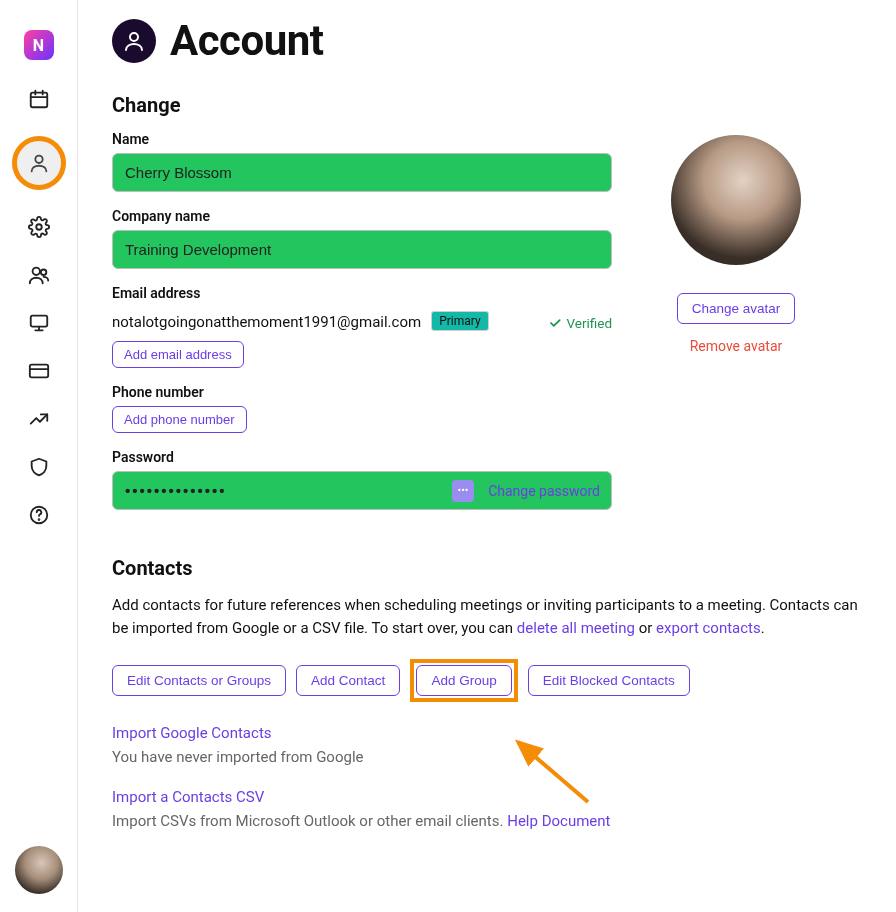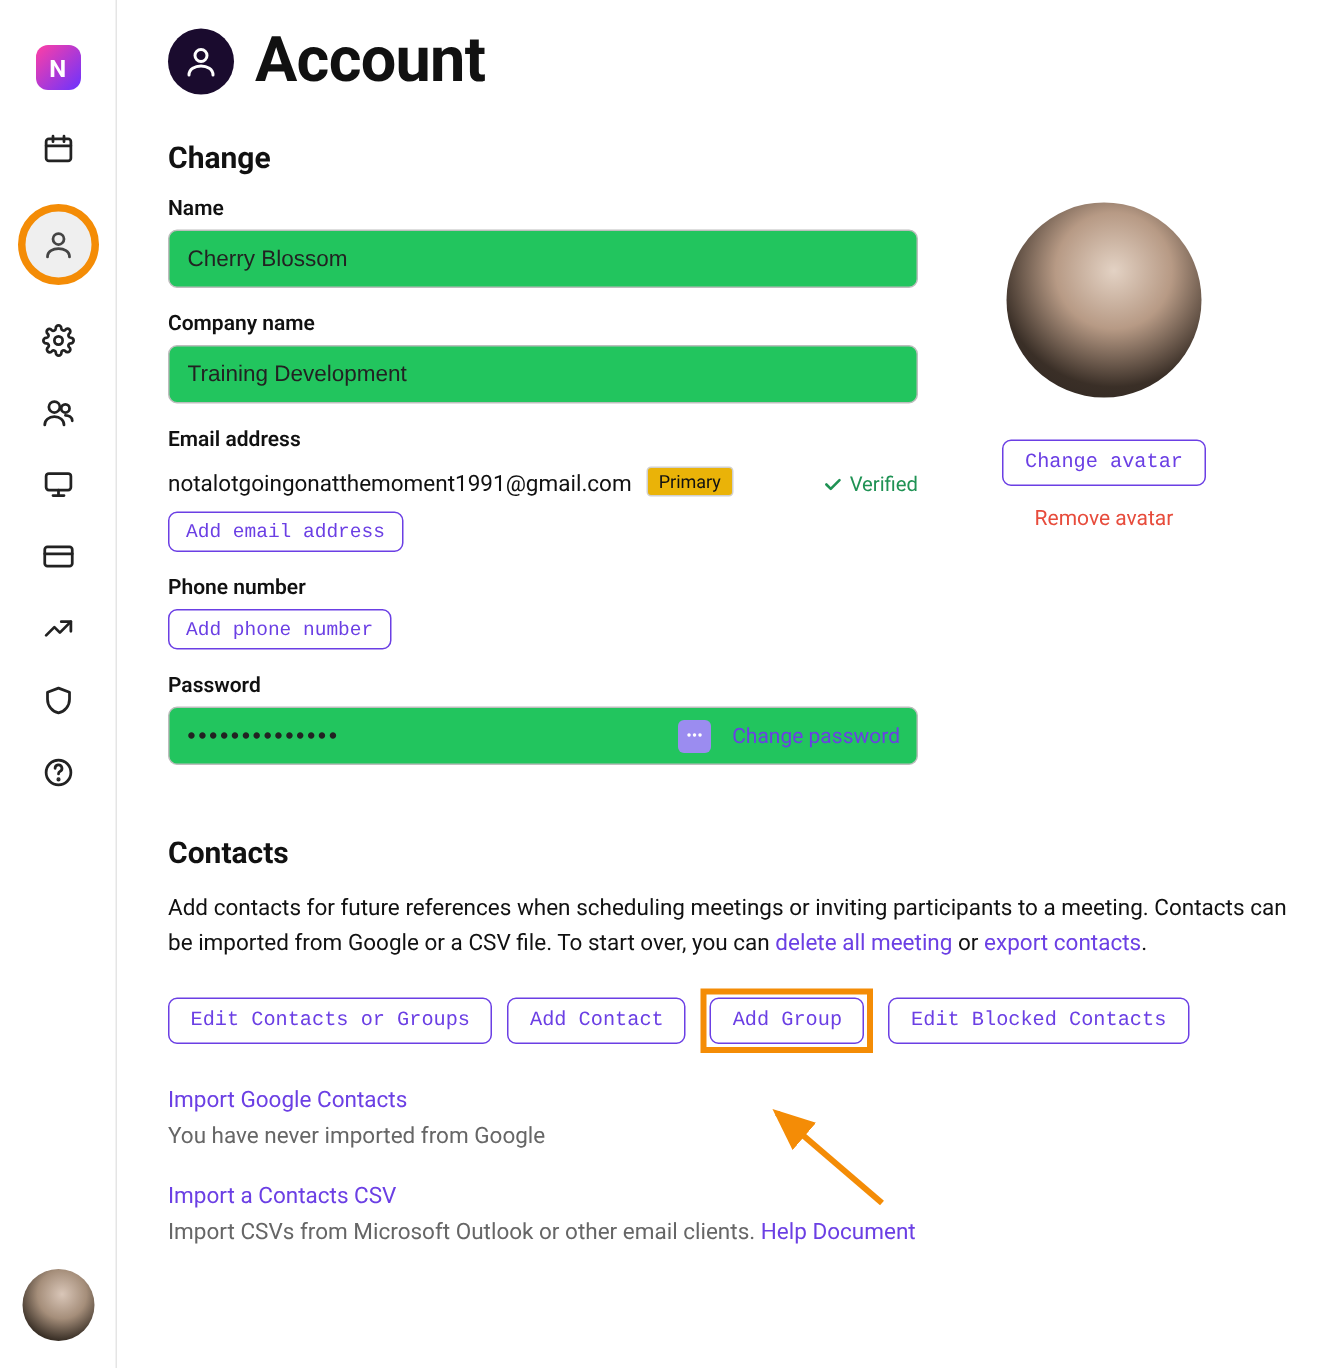--- a/index.html
+++ b/index.html
@@ -105,21 +105,20 @@
     margin-bottom: 28px;
   }
   .btn-outline {
     border: 1px solid #6b3fe4;
     color: #6b3fe4;
     background: #fff;
     padding: 7px 14px;
     border-radius: 6px;
     font-size: 13.5px;
     cursor: pointer;
-    font-family: Liberation Mono, monospace;
   }
   .btn-outline.small { padding: 5px 11px; font-size: 13px; }
   .link-danger {
     color: #e74c3c;
     font-size: 14px;
     margin-top: 14px;
     cursor:pointer;
   }
   .link-purple {
     color: #6b3fe4;
@@ -138,21 +137,21 @@
     padding: 10px 12px;
     font-size: 15px;
     color:#222;
   }
 
   .email-row {
     display:flex; align-items:flex-end; gap: 10px; margin-top: 10px; width: 500px;
   }
   .email-text { font-size: 15px; }
   .badge-primary {
-    background:#eab308; border:1px solid #d0d0d0;
+    background:#14b8a6; border:1px solid #d0d0d0;
     font-size:12px; padding:2px 7px; border-radius:3px;
   }
   .verified {
     margin-left: auto;
     color:#1f9254; font-size:13.5px;
     display:flex;align-items:center;gap:4px;
   }
 
   .password-box {
     position:relative;

